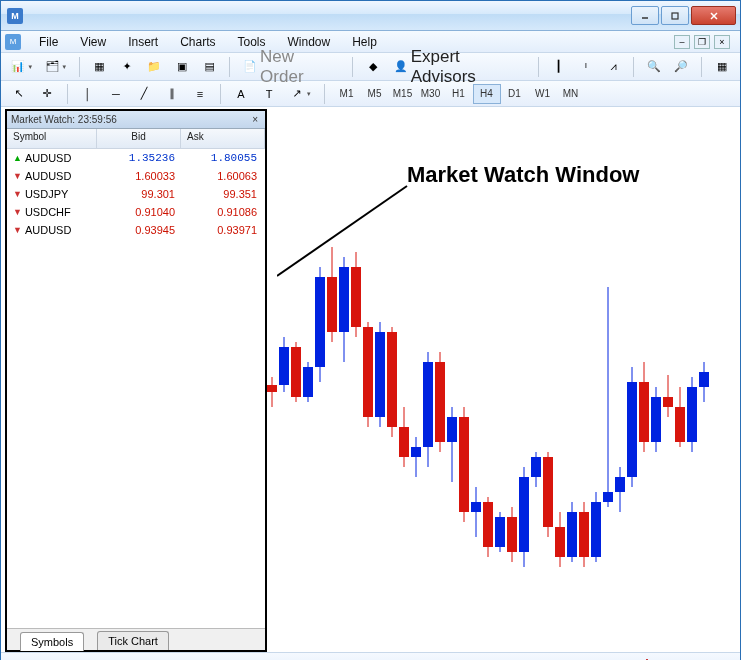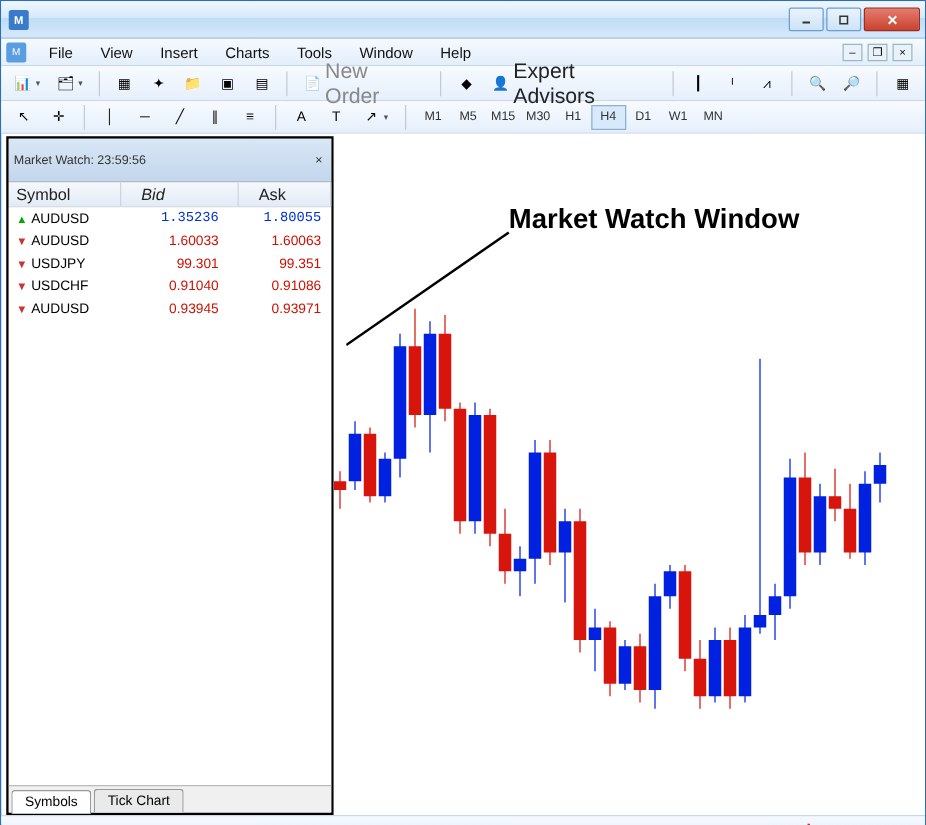--- a/index.html
+++ b/index.html
@@ -33,40 +33,40 @@
 .tb-txt.active { color:#222; }
 .drop-arrow{font-size:7px;color:#555;}
 
 .toolbar2 { height:26px; background: linear-gradient(to bottom,#f7fbff,#e6effb); border-bottom:1px solid #c8d8ea; display:flex;align-items:center;padding:0 6px; gap:4px;}
 .tf-btn { width:28px; height:20px; border:1px solid transparent; font-size:10px; color:#333; display:flex;align-items:center;justify-content:center;cursor:pointer;}
 .tf-btn.active { border-color:#8ab1d8; background:#d8e9fb; }
 
 .workspace { display:flex; height:545px; position:relative; }
 
 .market-watch { width:262px; border:2px solid #000; display:flex; flex-direction:column; margin:2px 0 0 4px; }
-.mw-title { height:35px; background: linear-gradient(to bottom,#d9e7f6,#c3d6ec); border-bottom:1px solid #9ab; display:flex; align-items:center; justify-content:space-between; padding:0 4px; font-size:10px; color:#333;}
+.mw-title { height:18px; background: linear-gradient(to bottom,#d9e7f6,#c3d6ec); border-bottom:1px solid #9ab; display:flex; align-items:center; justify-content:space-between; padding:0 4px; font-size:10px; color:#333;}
 .mw-close { font-size:10px; cursor:pointer; padding:0 3px;}
-.mw-headers { display:flex; height:20px; background: linear-gradient(to bottom,#f5f8fc,#e2ebf6); border-bottom:1px solid #cbd5e2; font-size:13px; color:#222;gap:10px;}
+.mw-headers { display:flex; height:20px; background: linear-gradient(to bottom,#f5f8fc,#e2ebf6); border-bottom:1px solid #cbd5e2; font-size:10px; color:#222;}
 .mw-h { padding:2px 6px; border-right:1px solid #cbd5e2; }
 .mw-h.sym { width:90px; text-align:left;}
-.mw-h.bid { width:84px; text-align:left;font-style:italic;}
+.mw-h.bid { width:84px; text-align:center;}
 .mw-h.ask { flex:1; text-align:left;}
 .mw-rows { flex:1; background:#fff; overflow:hidden;}
 .mw-row { display:flex; height:18px; font-size:11px; align-items:center;}
 .mw-cell { padding:0 6px; }
 .sym-cell { width:90px; display:flex; align-items:center; gap:3px;}
 .bid-cell { width:84px; text-align:right;}
 .ask-cell { flex:1; text-align:right; padding-right:8px;}
 .dir-up { color:#0a0; font-size:9px;}
 .dir-down { color:#c33; font-size:9px;}
 .val-blue { color:#0033cc;font-family:Liberation Mono, monospace;}
 .val-red { color:#cc1100;}
 
 .mw-tabs { height:22px; background:#f0f0f0; display:flex; align-items:flex-end; border-top:1px solid #bbb;}
-.mw-tab { padding:3px 10px; font-size:11px; border:1px solid #999; border-bottom:none; background:#eaeaea; margin-left:2px; cursor:pointer; border-radius:3px 3px 0 0;}
+.mw-tab { padding:3px 10px; font-size:11px; border:1px solid #999; border-bottom:none; background:#eaeaea; margin-left:13px; cursor:pointer; border-radius:3px 3px 0 0;}
 .mw-tab.active { background:#fff; position:relative; top:1px;}
 
 .chart-area { flex:1; position:relative; background:#fff; overflow:hidden;}
 .annotation-text { position:absolute; top:55px; left:140px; font-size:22px; font-weight:bold; color:#000;}
 .annotation-line { position:absolute; top:74px; left:10px; width:260px; height:100px; pointer-events:none;}
 
 .statusbar { height:24px; background:linear-gradient(to bottom,#f5f9ff,#e3eefb); border-top:1px solid #c8d8ea; display:flex; align-items:center; justify-content:flex-end; padding:0 10px; gap:12px; font-size:11px; color:#333;}
 .conn-bars { display:flex; gap:1px; align-items:flex-end; height:12px;}
 .cb { width:2px; background:#c33;}
 

